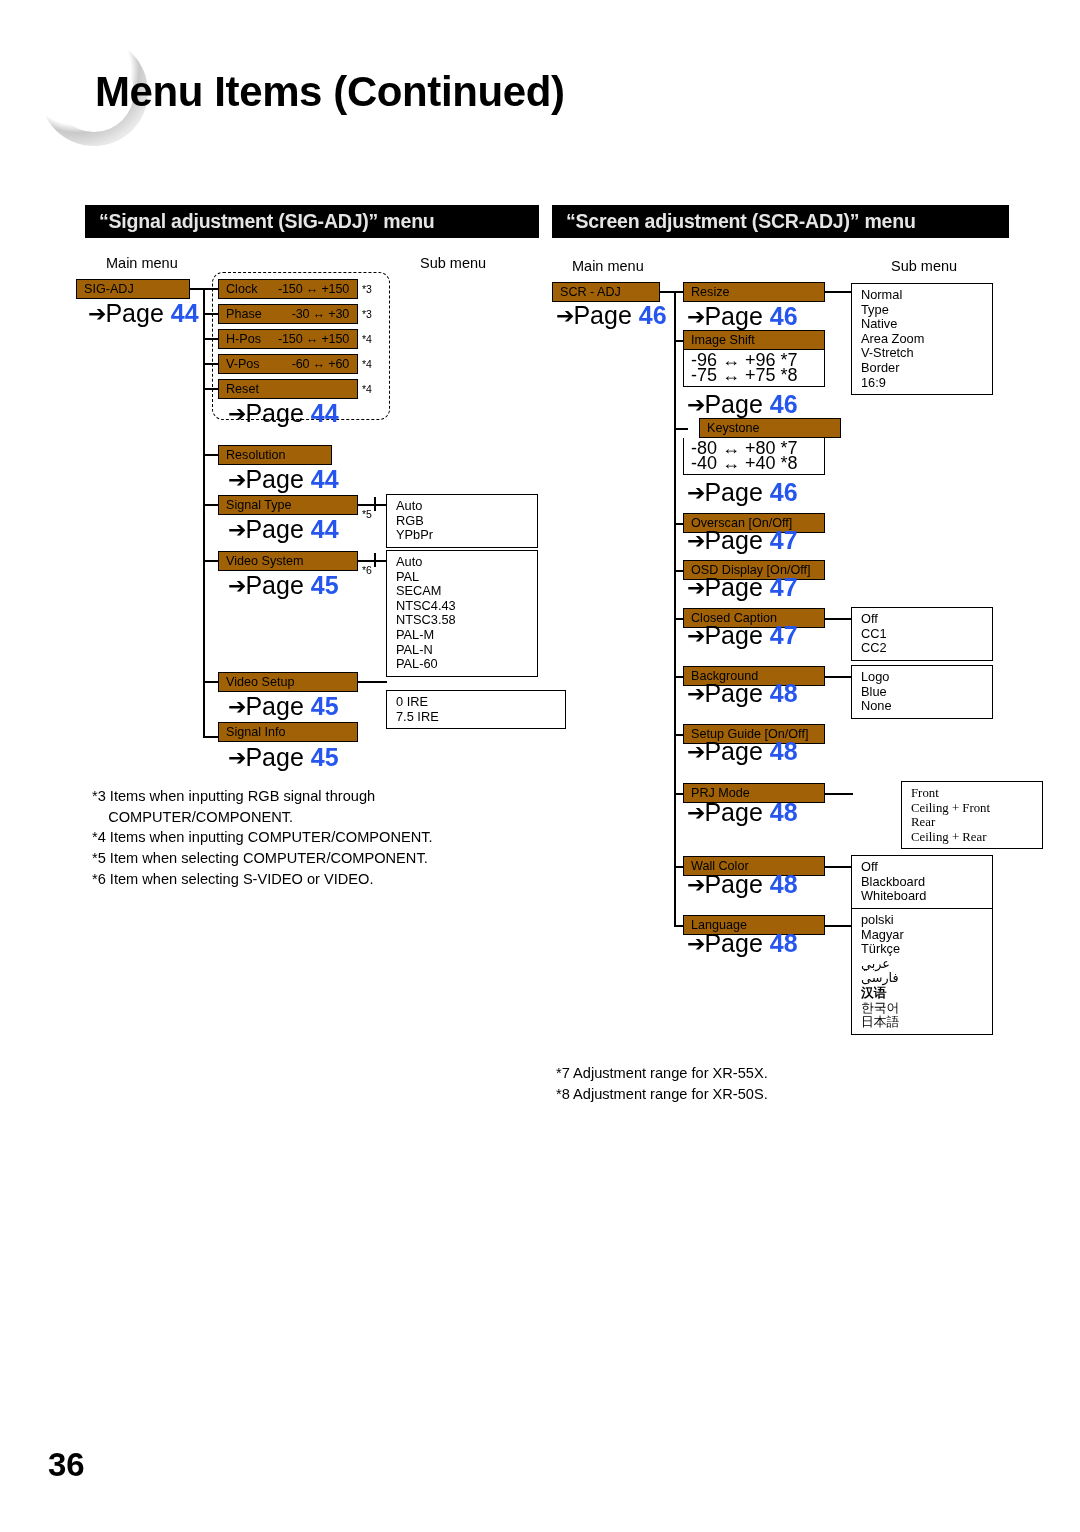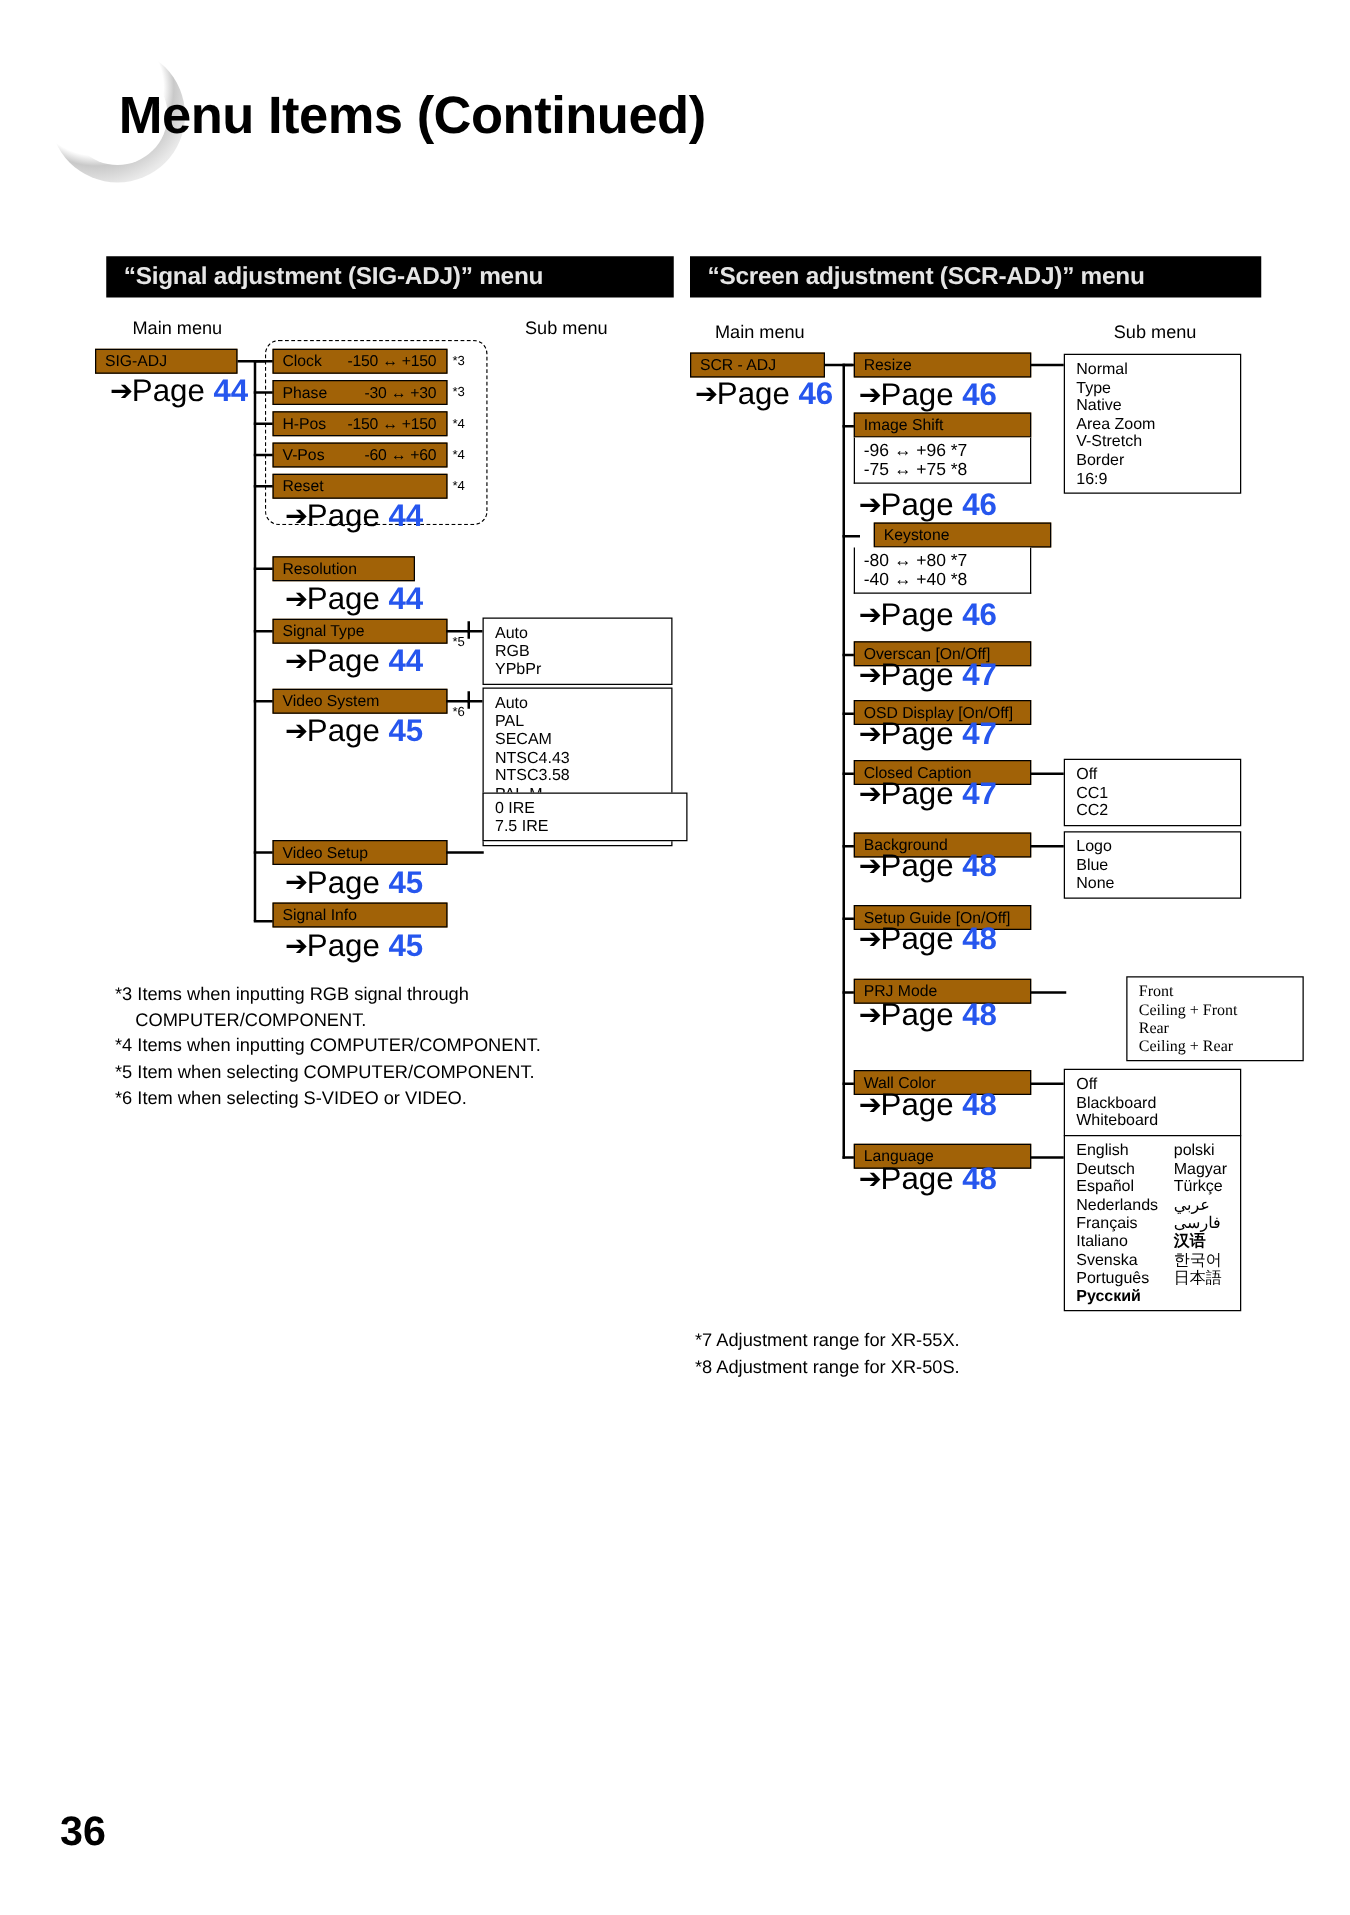--- a/index.html
+++ b/index.html
@@ -49,21 +49,21 @@
   .mbox .rng{margin-left:auto;padding-right:8px;letter-spacing:-0.2px;}
   .listbox{
     border:1.4px solid #000;background:#fff;box-sizing:border-box;
     font-size:12.8px;line-height:14.6px;padding:4px 0 4px 9px;
   }
   .listbox.two{display:flex;padding-left:9px;}
   .listbox.two .c{flex:0 0 auto;}
   .listbox.two .c:first-child{width:78px;}
   .rangebox{
     border:1.4px solid #000;border-top:none;background:#fff;box-sizing:border-box;
-    font-size:14px;line-height:14.8px;padding:3px 0 3px 7px;white-space:nowrap;
+    font-size:18px;line-height:14.8px;padding:3px 0 3px 7px;white-space:nowrap;
   }
   .ast{font-size:10.5px;position:absolute;}
 
   
   .pref{font-size:25px;white-space:nowrap;line-height:1;}
   .pref .arw{font-size:22px;vertical-align:1px;letter-spacing:-1px;}
   .pref .num{color:#2656ee;font-weight:bold;}
 
   
   .vline{background:#000;width:1.6px;}
@@ -167,21 +167,21 @@
   <div>NTSC3.58</div>
   <div>PAL-M</div>
   <div>PAL-N</div>
   <div>PAL-60</div>
 </div>
 <div class="abs pref" style="left:228px;top:573px;"><span class="arw">➔</span><span>Page</span> <span class="num">45</span></div>
 
 <div class="abs hline" style="left:203px;top:681px;width:16px;"></div>
 <div class="abs mbox" style="left:218px;top:672px;width:140px;">Video Setup</div>
 <div class="abs hline" style="left:357px;top:681px;width:30px;"></div>
-<div class="abs listbox" style="left:386px;top:634px;width:164px;">
+<div class="abs listbox" style="left:386px;top:690px;width:180px;">
   <div>0 IRE</div>
   <div>7.5 IRE</div>
 </div>
 <div class="abs pref" style="left:228px;top:694px;"><span class="arw">➔</span><span>Page</span> <span class="num">45</span></div>
 
 <div class="abs hline" style="left:203px;top:736px;width:16px;"></div>
 <div class="abs mbox" style="left:218px;top:722px;width:140px;">Signal Info</div>
 <div class="abs pref" style="left:228px;top:745px;"><span class="arw">➔</span><span>Page</span> <span class="num">45</span></div>
 
 <div class="abs fnote" style="left:92px;top:786px;">*3 Items when inputting RGB signal through
@@ -282,31 +282,20 @@
   <div>Blackboard</div>
   <div>Whiteboard</div>
 </div>
 <div class="abs pref" style="left:687px;top:872px;"><span class="arw">➔</span><span>Page</span> <span class="num">48</span></div>
 
 <div class="abs hline" style="left:674px;top:925px;width:14px;"></div>
 <div class="abs mbox" style="left:683px;top:915px;width:142px;">Language</div>
 <div class="abs hline" style="left:824px;top:925px;width:29px;"></div>
 <div class="abs listbox two" style="left:851px;top:908px;width:142px;">
   <div class="c">
-    <div>English</div>
-    <div>Deutsch</div>
-    <div>Español</div>
-    <div>Nederlands</div>
-    <div>Français</div>
-    <div>Italiano</div>
-    <div>Svenska</div>
-    <div>Português</div>
-    <div style="font-weight:bold;">Русский</div>
-  </div>
-  <div class="c">
     <div>polski</div>
     <div>Magyar</div>
     <div>Türkçe</div>
     <div>عربي</div>
     <div>فارسی</div>
     <div style="font-weight:bold;">汉语</div>
     <div>한국어</div>
     <div>日本語</div>
   </div>
 </div>

